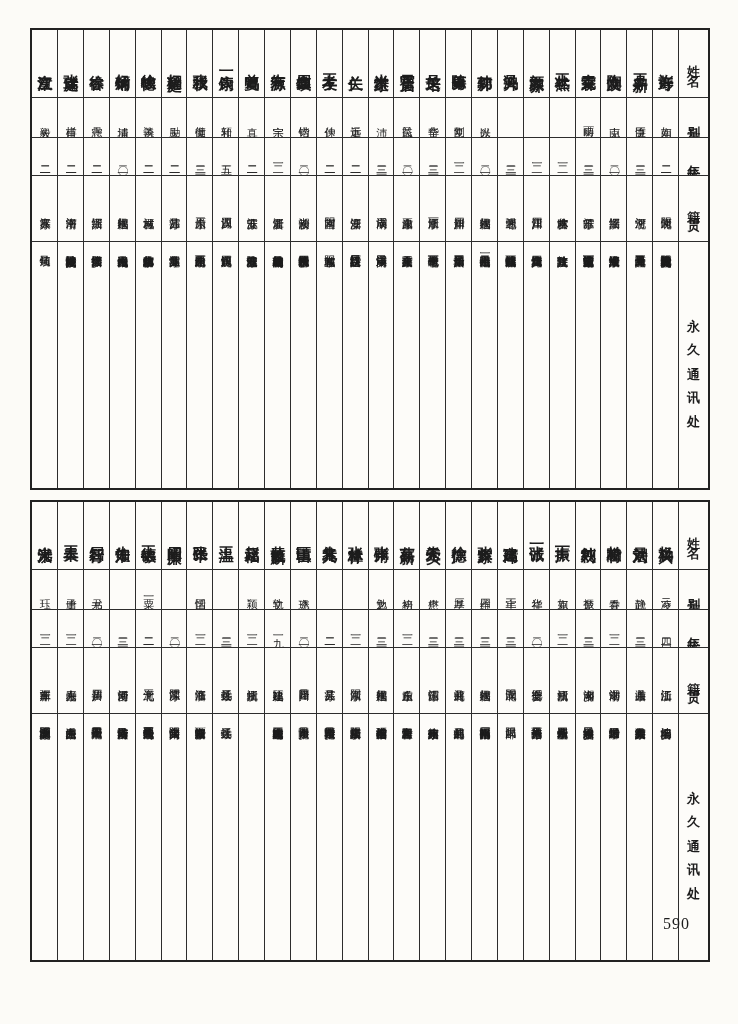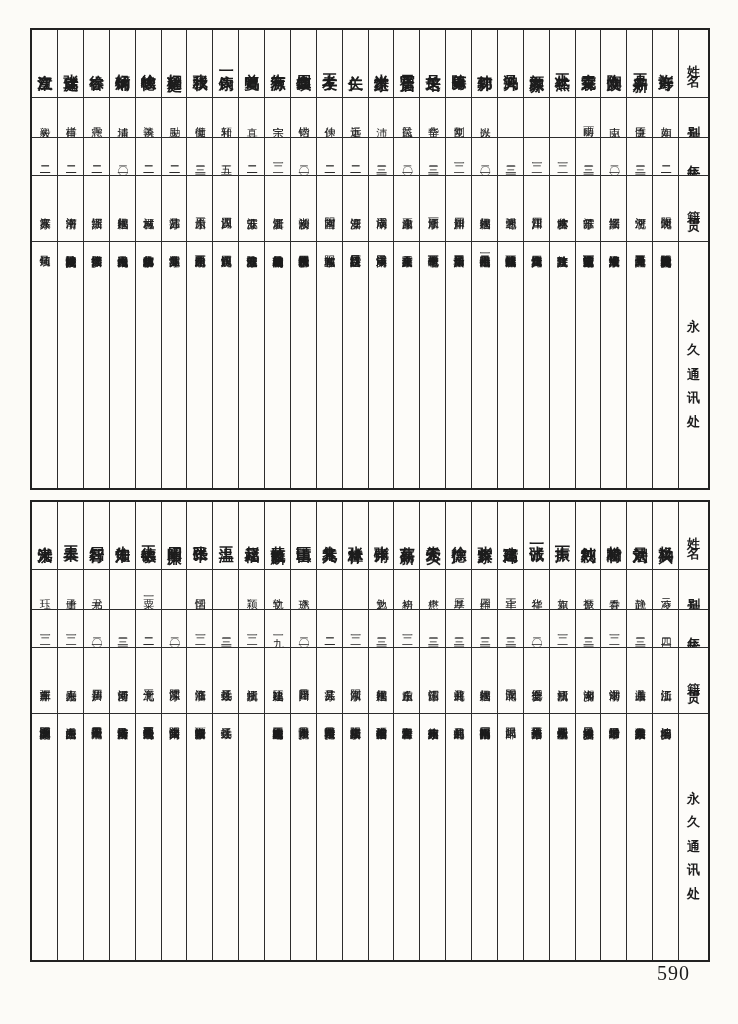--- a/index.html
+++ b/index.html
@@ -48,22 +48,22 @@
   .c-addr > span   { font-size:11px; line-height:13px; max-height:240px; }
   
   .header-col .cell > span { font-size:13px; font-weight:700; }
   .header-col .c-name > span   { letter-spacing:9px; }
   .header-col .c-alias > span  { letter-spacing:2px; }
   .header-col .c-age > span    { letter-spacing:2px; }
   .header-col .c-native > span { letter-spacing:8px; }
   .header-col .c-addr { align-items:center; }
   .header-col .c-addr > span { letter-spacing:24px; font-weight:700; }
   .page-number {
-    position:absolute; right:48px; top:962px;
-    font-size:20px; color:#1c1c1c; letter-spacing:1px;
+    position:absolute; right:48px; top:915px;
+    font-size:16px; color:#1c1c1c; letter-spacing:1px;
   }
 </style>
 </head>
 <body>
 
 <div class="page">
 
   <div class="section top">
     <div class="col header-col">
       <div class="cell c-name">

